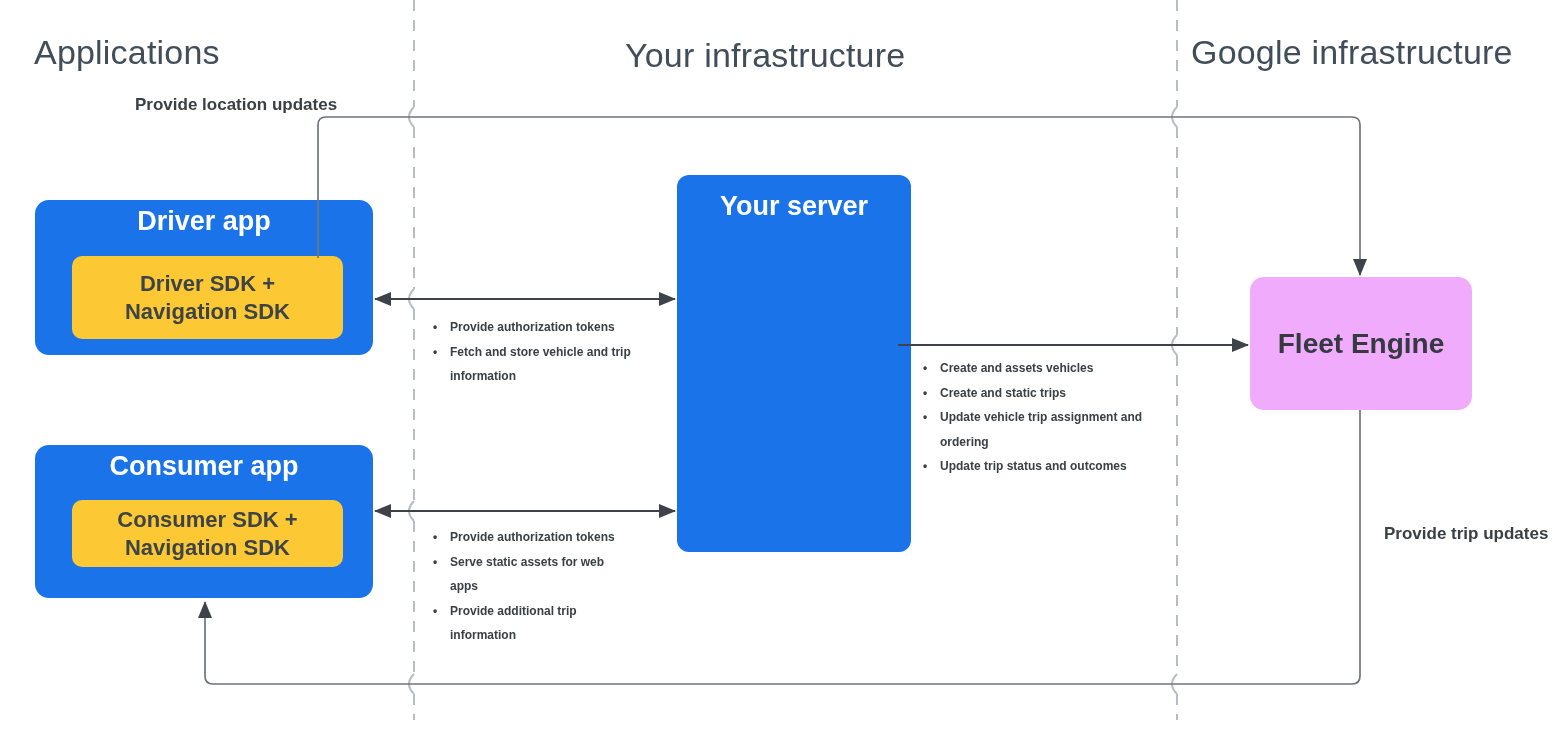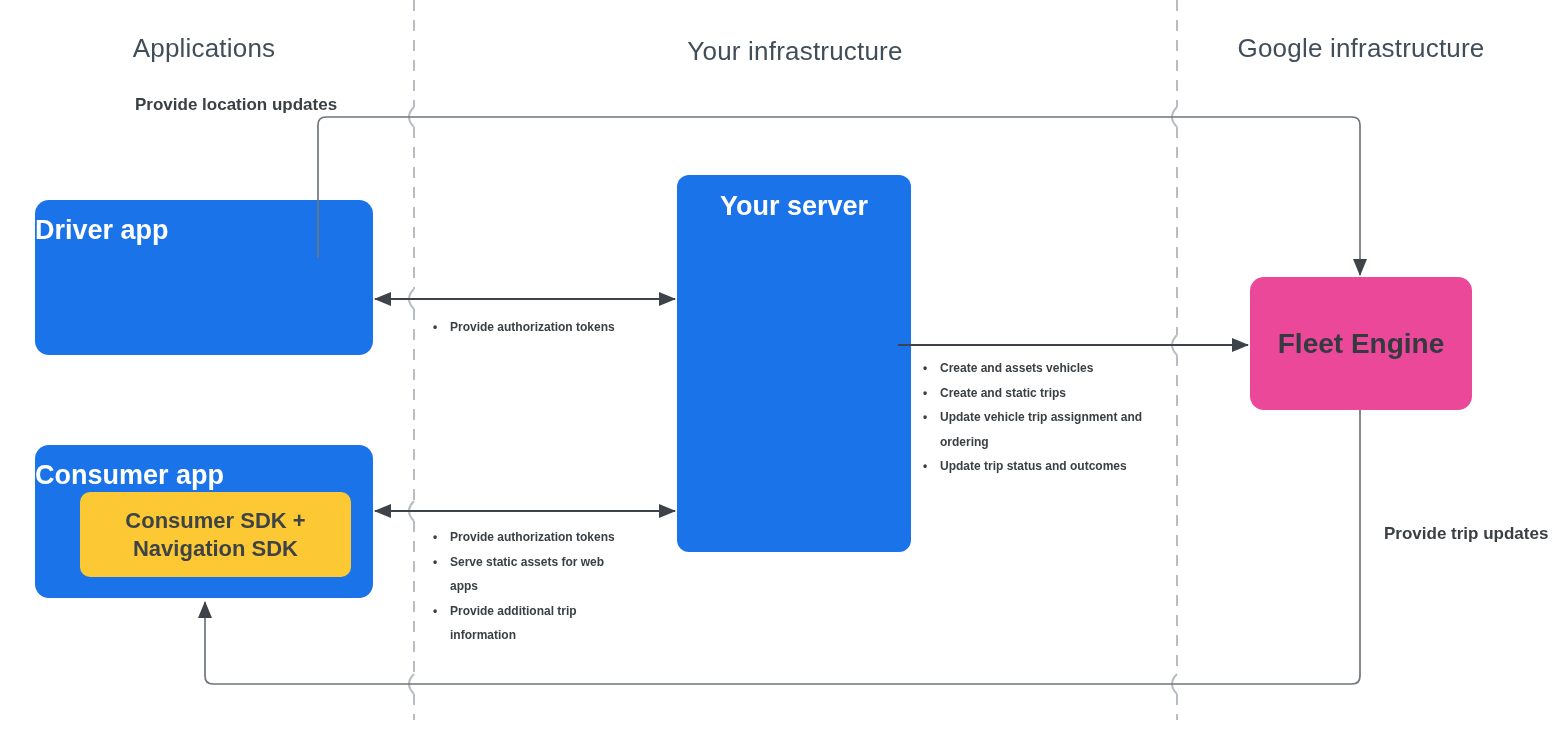--- a/index.html
+++ b/index.html
@@ -6,50 +6,50 @@
   body{font-family:"Liberation Sans",sans-serif;}
   #stage{position:relative;width:1559px;height:742px;background:#ffffff;overflow:hidden;}
 
   
   .node{position:absolute;z-index:1;}
   #wires{position:absolute;left:0;top:0;z-index:2;pointer-events:none;}
   .lbl,.bullets{position:absolute;z-index:3;margin-left:16px;}
 
   
   .col-header{
-    position:absolute;z-index:3;width:340px;text-align:center;
-    font-size:26px;font-weight:400;color:#414e5a;letter-spacing:.2px;
+    position:absolute;z-index:3;width:340px;text-align:left;
+    font-size:34px;font-weight:400;color:#414e5a;letter-spacing:.2px;
   }
 
   
   .blue-box{
     background:#1a73e8;border-radius:14px;color:#ffffff;
   }
   .blue-box .box-title{
-    text-align:left;font-size:27px;font-weight:700;color:#ffffff;
-    padding-top:15px;
+    text-align:center;font-size:27px;font-weight:700;color:#ffffff;
+    padding-top:6px;
   }
   .sdk-box{
     position:absolute;background:#fcc934;border-radius:10px;
     display:flex;align-items:center;justify-content:center;text-align:center;
     font-size:22px;font-weight:700;color:#3e4347;line-height:1.27;
     padding:0 20px;box-sizing:border-box;
   }
 
   
   #your-server{
     background:#1a73e8;border-radius:12px;
   }
   #your-server .box-title{
     text-align:center;font-size:27px;font-weight:700;color:#ffffff;padding-top:16px;
   }
 
   
   #fleet-engine{
-    background:#ec4899;border-radius:14px;
+    background:#f0abfc;border-radius:14px;
     display:flex;align-items:center;justify-content:center;
     font-size:28px;font-weight:700;color:#343a40;
   }
 
   
   .lbl{
     font-size:17px;font-weight:700;color:#3b4045;white-space:nowrap;
   }
 
   
@@ -65,25 +65,26 @@
 <body>
 
 <div id="stage">
 
   <div class="col-header" style="left:34px;top:33px;">Applications</div>
   <div class="col-header" style="left:625px;top:36px;">Your infrastructure</div>
   <div class="col-header" style="left:1191px;top:33px;">Google infrastructure</div>
 
   <div class="node blue-box" id="driver-app" style="left:35px;top:200px;width:338px;height:155px;">
     <div class="box-title">Driver app</div>
+    <div class="sdk-box" style="left:37px;top:56px;width:271px;height:83px;">Driver SDK + Navigation SDK</div>
   </div>
 
   <div class="node blue-box" id="consumer-app" style="left:35px;top:445px;width:338px;height:153px;">
     <div class="box-title">Consumer app</div>
-    <div class="sdk-box" style="left:37px;top:47px;width:271px;height:85px;margin-left:8px;">Consumer SDK + Navigation SDK</div>
+    <div class="sdk-box" style="left:37px;top:55px;width:271px;height:67px;">Consumer SDK + Navigation SDK</div>
   </div>
 
   <div class="node" id="your-server" style="left:677px;top:175px;width:234px;height:377px;">
     <div class="box-title">Your server</div>
   </div>
 
   <div class="node" id="fleet-engine" style="left:1250px;top:277px;width:222px;height:133px;">
     <span>Fleet Engine</span>
   </div>
 
@@ -112,20 +113,21 @@
     <line x1="375" y1="511" x2="675" y2="511" stroke="#3d4349" stroke-width="2" marker-start="url(#ah)" marker-end="url(#ah)"></line>
 
     <line x1="898" y1="345" x2="1248" y2="345" stroke="#3d4349" stroke-width="2" marker-end="url(#ah)"></line>
   </svg>
 
   <div class="lbl" style="left:119px;top:95px;">Provide location updates</div>
   <div class="lbl" style="left:1368px;top:524px;">Provide trip updates</div>
 
   <ul class="bullets" id="bullets-driver-server" style="left:425px;top:307px;">
     <li>Provide authorization tokens</li>
+    <li>Fetch and store vehicle and trip information</li>
   </ul>
 
   <ul class="bullets" id="bullets-consumer-server" style="left:425px;top:517px;">
     <li>Provide authorization tokens</li>
     <li>Serve static assets for web apps</li>
     <li>Provide additional trip information</li>
   </ul>
 
   <ul class="bullets" id="bullets-server-fleet" style="left:915px;top:348px;">
     <li>Create and assets vehicles</li>

